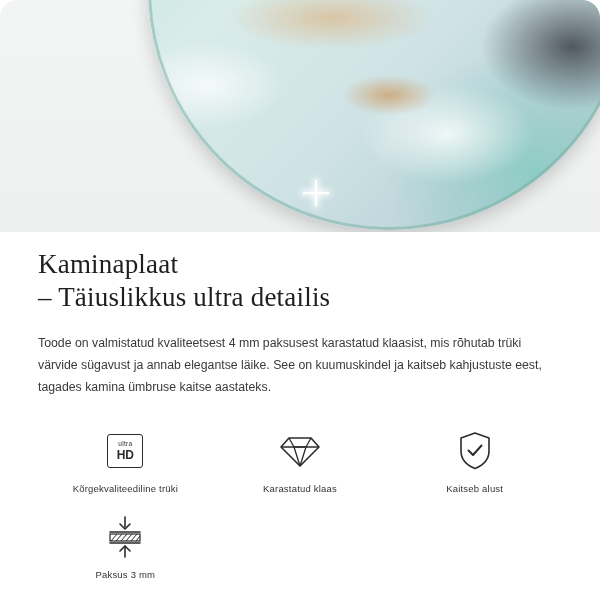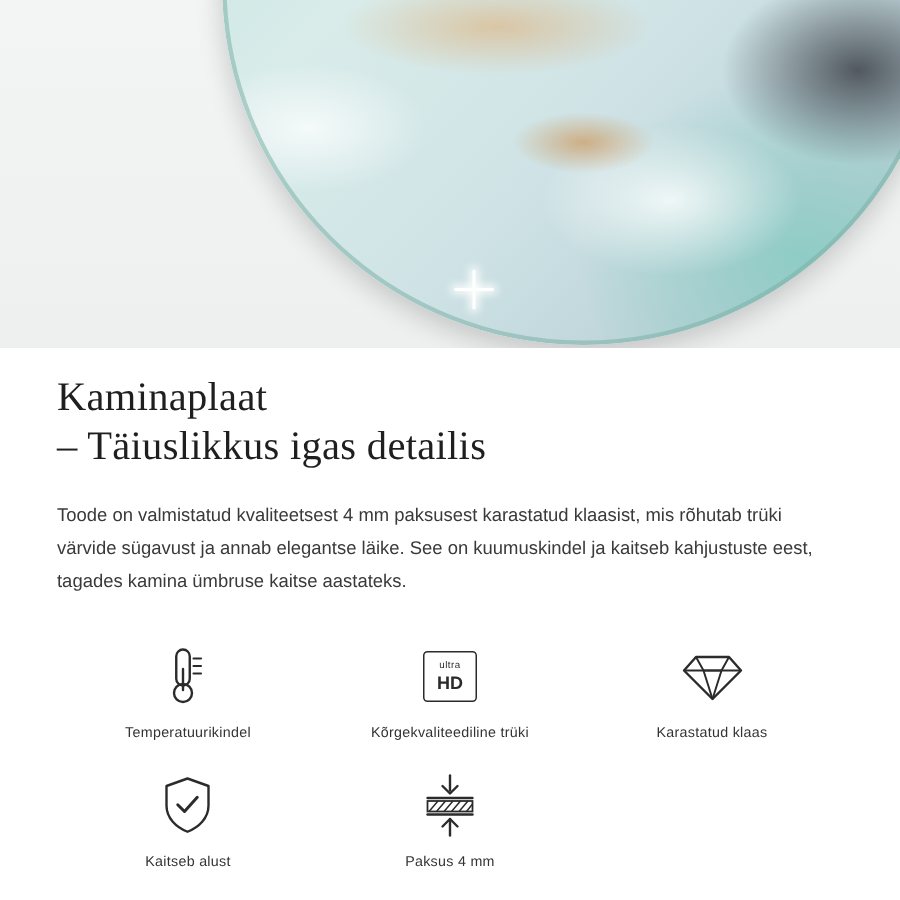--- a/index.html
+++ b/index.html
@@ -12,20 +12,21 @@
     background: #ffffff;
     font-family: "Liberation Sans", sans-serif;
     overflow: hidden;
   }
   .page {
     position: relative;
     width: 600px;
     height: 600px;
     background: #ffffff;
     overflow: hidden;
+    border-radius: 18px;
   }
 
   
   .hero {
     position: relative;
     width: 600px;
     height: 232px;
     background: #f4f4f4;
     overflow: hidden;
   }
@@ -189,40 +190,27 @@
 
       <div class="plate-rim"></div>
     </div>
     <div class="sparkle"></div>
   </div>
 
   <div class="content">
 
     <h1 class="title">
       <span>Kaminaplaat</span>
-      <span class="line2">– Täiuslikkus igas detailis</span>
+      <span class="line2">– Täiuslikkus ultra detailis</span>
     </h1>
 
     <p class="body-text">Toode on valmistatud kvaliteetsest 4 mm paksusest karastatud klaasist, mis rõhutab trüki värvide sügavust ja annab elegantse läike. See on kuumuskindel ja kaitseb kahjustuste eest, tagades kamina ümbruse kaitse aastateks.</p>
 
     <div class="features">
 
-      <div class="feature">
-        <div class="feature-icon">
-          <svg width="38" height="42" viewBox="0 0 38 42" fill="none" xmlns="http://www.w3.org/2000/svg">
-            <rect x="11.5" y="3" width="9" height="24" rx="4.5" stroke="#2b2b2b" stroke-width="1.6"></rect>
-            <circle cx="16" cy="32" r="6" stroke="#2b2b2b" stroke-width="1.6"></circle>
-            <line x1="16" y1="16" x2="16" y2="30" stroke="#2b2b2b" stroke-width="1.6" stroke-linecap="round"></line>
-            <line x1="23" y1="9" x2="28" y2="9" stroke="#2b2b2b" stroke-width="1.4" stroke-linecap="round"></line>
-            <line x1="23" y1="14" x2="28" y2="14" stroke="#2b2b2b" stroke-width="1.4" stroke-linecap="round"></line>
-            <line x1="23" y1="19" x2="28" y2="19" stroke="#2b2b2b" stroke-width="1.4" stroke-linecap="round"></line>
-          </svg>
-        </div>
-        <div class="feature-label">Temperatuurikindel</div>
-      </div>
 
       <div class="feature">
         <div class="feature-icon">
           <div class="ultrahd-box">
             <span class="u1">ultra</span>
             <span class="u2">HD</span>
           </div>
         </div>
         <div class="feature-label">Kõrgekvaliteediline trüki</div>
       </div>
@@ -257,20 +245,20 @@
             <line x1="20" y1="2" x2="20" y2="12" stroke="#2b2b2b" stroke-width="1.6" stroke-linecap="round"></line>
             <path d="M15 9 L20 14 L25 9" stroke="#2b2b2b" stroke-width="1.6" stroke-linecap="round" stroke-linejoin="round" fill="none"></path>
             <line x1="5" y1="17" x2="35" y2="17" stroke="#2b2b2b" stroke-width="1.6" stroke-linecap="round"></line>
             <rect x="5" y="19" width="30" height="7" stroke="#2b2b2b" stroke-width="1.2" fill="none"></rect>
             <path d="M6 26 L12 19 M11 26 L17 19 M16 26 L22 19 M21 26 L27 19 M26 26 L32 19 M31 26 L35 21" stroke="#2b2b2b" stroke-width="1"></path>
             <line x1="5" y1="28" x2="35" y2="28" stroke="#2b2b2b" stroke-width="1.6" stroke-linecap="round"></line>
             <path d="M15 36 L20 31 L25 36" stroke="#2b2b2b" stroke-width="1.6" stroke-linecap="round" stroke-linejoin="round" fill="none"></path>
             <line x1="20" y1="31" x2="20" y2="42" stroke="#2b2b2b" stroke-width="1.6" stroke-linecap="round"></line>
           </svg>
         </div>
-        <div class="feature-label">Paksus 4 mm</div>
+        <div class="feature-label">Paksus 3 mm</div>
       </div>
 
     </div>
   </div>
 
   <div class="footer-strip"></div>
 </div>
 
 </body></html>

